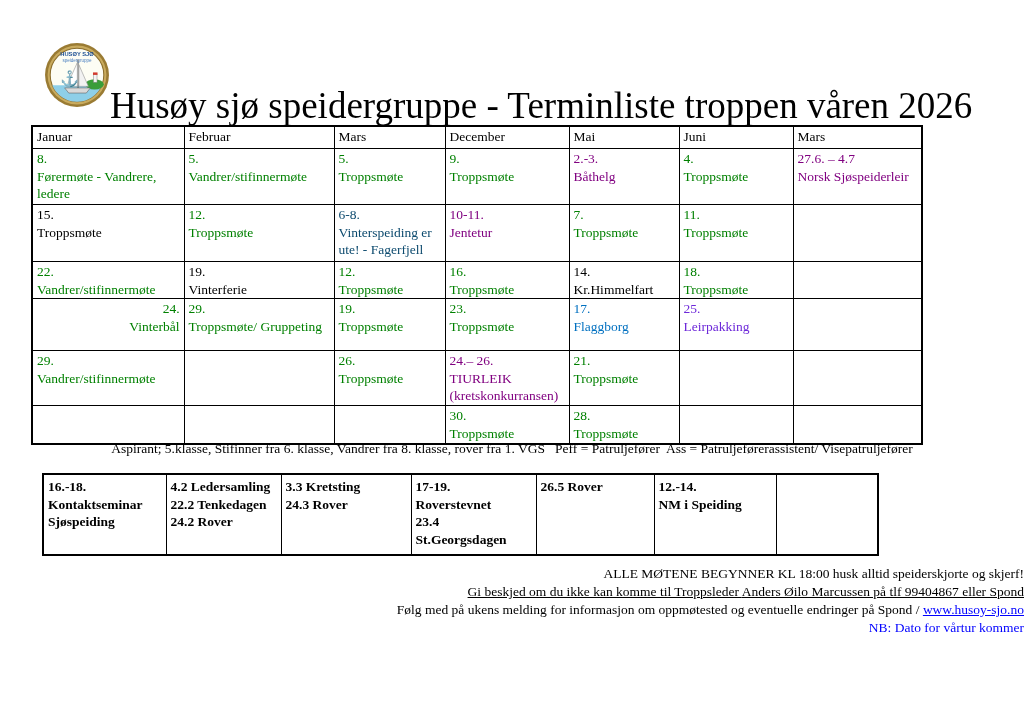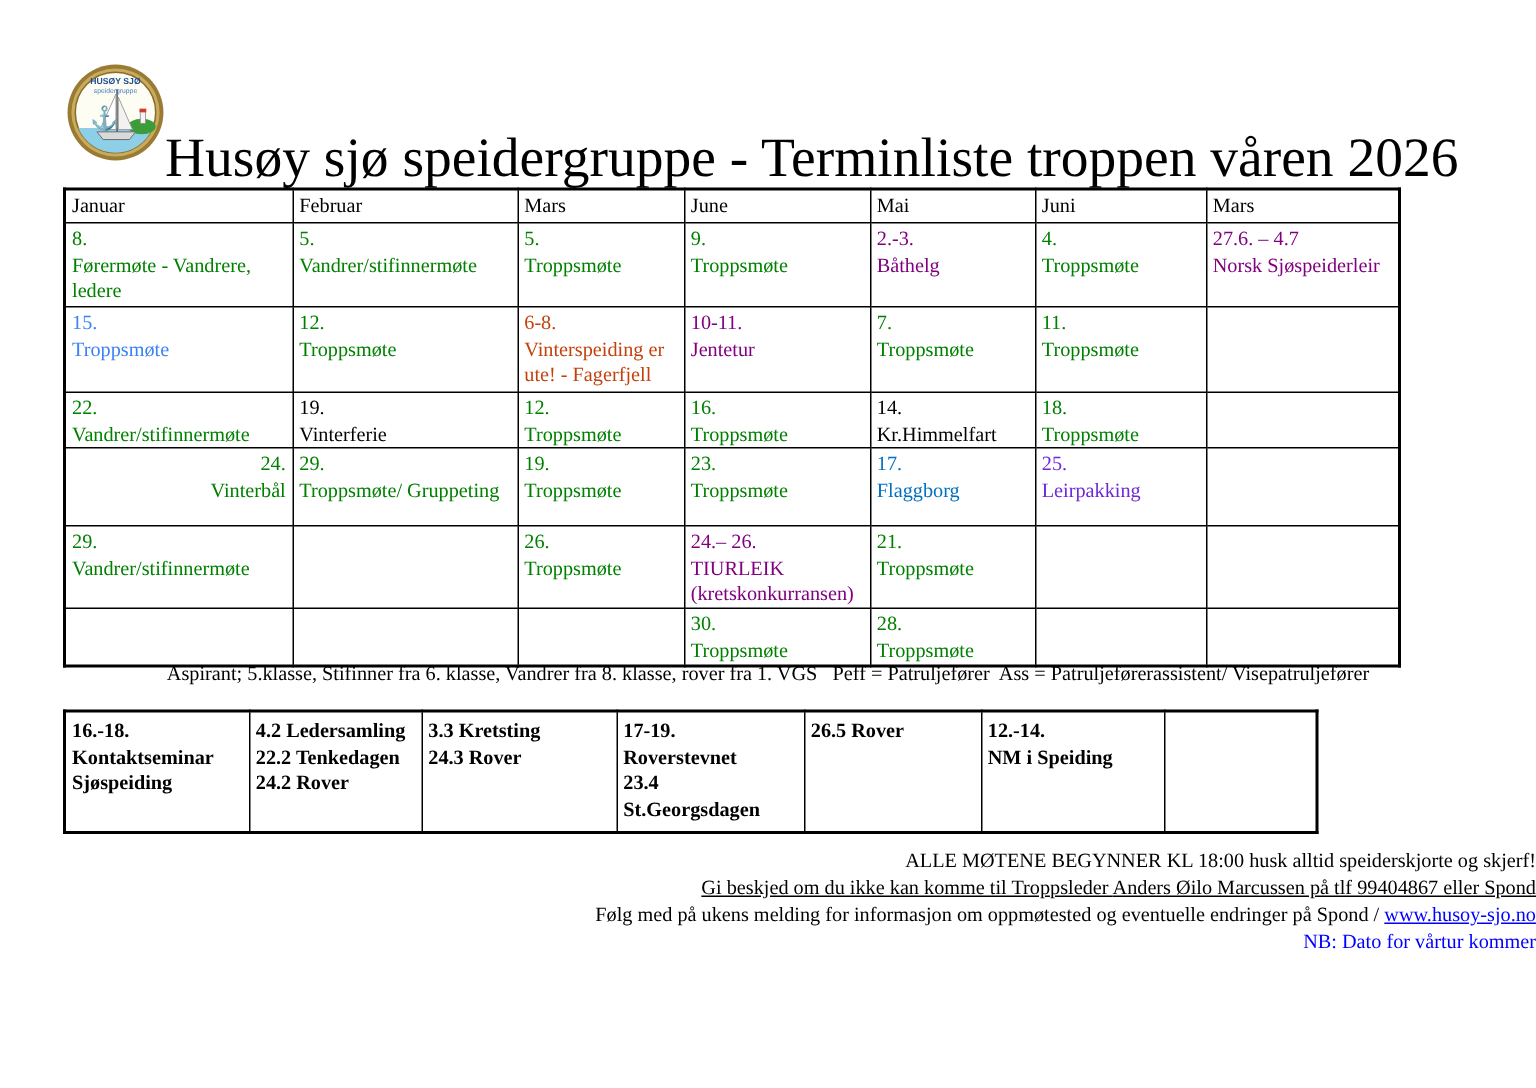--- a/index.html
+++ b/index.html
@@ -8,21 +8,21 @@
 
   .logo{position:absolute;left:44px;top:42px;width:66px;height:66px;}
 
   .title{position:absolute;left:110px;top:84px;margin:0;font-size:37px;
          font-weight:400;white-space:nowrap;}
 
   table{border-collapse:collapse;table-layout:fixed;}
   td,th{border:1px solid #000;vertical-align:top;padding:1px 4px 0 4px;
         font-size:13.5px;line-height:17.5px;text-align:left;overflow:hidden;}
 
-  #cal{position:absolute;left:42px;top:125px;width:890px;border:2px solid #000;}
+  #cal{position:absolute;left:31px;top:125px;width:890px;border:2px solid #000;}
   #cal th{font-weight:400;height:20px;}
   #cal tbody tr:nth-child(1){height:56px;}
   #cal tbody tr:nth-child(2){height:57px;}
   #cal tbody tr:nth-child(3){height:37px;}
   #cal tbody tr:nth-child(4){height:52px;}
   #cal tbody tr:nth-child(5){height:55px;}
   #cal tbody tr:nth-child(6){height:38px;padding-left:32px;}
 
   .legend{position:absolute;left:0;top:441px;width:1024px;text-align:center;
           font-size:13.5px;white-space:pre-wrap;}
@@ -68,21 +68,21 @@
       <col style="width:124px">
         <col style="width:110px">
         <col style="width:114px">
       <col style="width:129px">
     </colgroup>
     <thead>
         <tr>
           <th>Januar</th>
           <th>Februar</th>
           <th>Mars</th>
-          <th>June</th>
+          <th>December</th>
           <th>Mai</th>
           <th>Juni</th>
           <th>Mars</th>
         </tr>
       </thead>
     <tbody>
         <tr>
           <td style="color: rgb(0, 128, 0);">
             <div>8.</div>
             <div>Førermøte - Vandrere, ledere</div>
@@ -106,29 +106,29 @@
           <td style="color: rgb(0, 128, 0);">
             <div>4.</div>
             <div>Troppsmøte</div>
           </td>
           <td style="color: rgb(128, 0, 128);">
             <div>27.6. – 4.7</div>
             <div>Norsk Sjøspeiderleir</div>
           </td>
         </tr>
         <tr>
-          <td style="color: #3b82f6;">
+          <td style="color: #000000;">
             <div>15.</div>
             <div>Troppsmøte</div>
           </td>
           <td style="color: rgb(0, 128, 0);">
             <div>12.</div>
             <div>Troppsmøte</div>
           </td>
-          <td style="color: #c2410c;">
+          <td style="color: #0c4a6e;">
             <div>6-8.</div>
             <div>Vinterspeiding er ute! - Fagerfjell</div>
           </td>
           <td style="color: rgb(128, 0, 128);">
             <div>10-11.</div>
             <div>Jentetur</div>
           </td>
           <td style="color: rgb(0, 128, 0);">
             <div>7.</div>
             <div>Troppsmøte</div>

